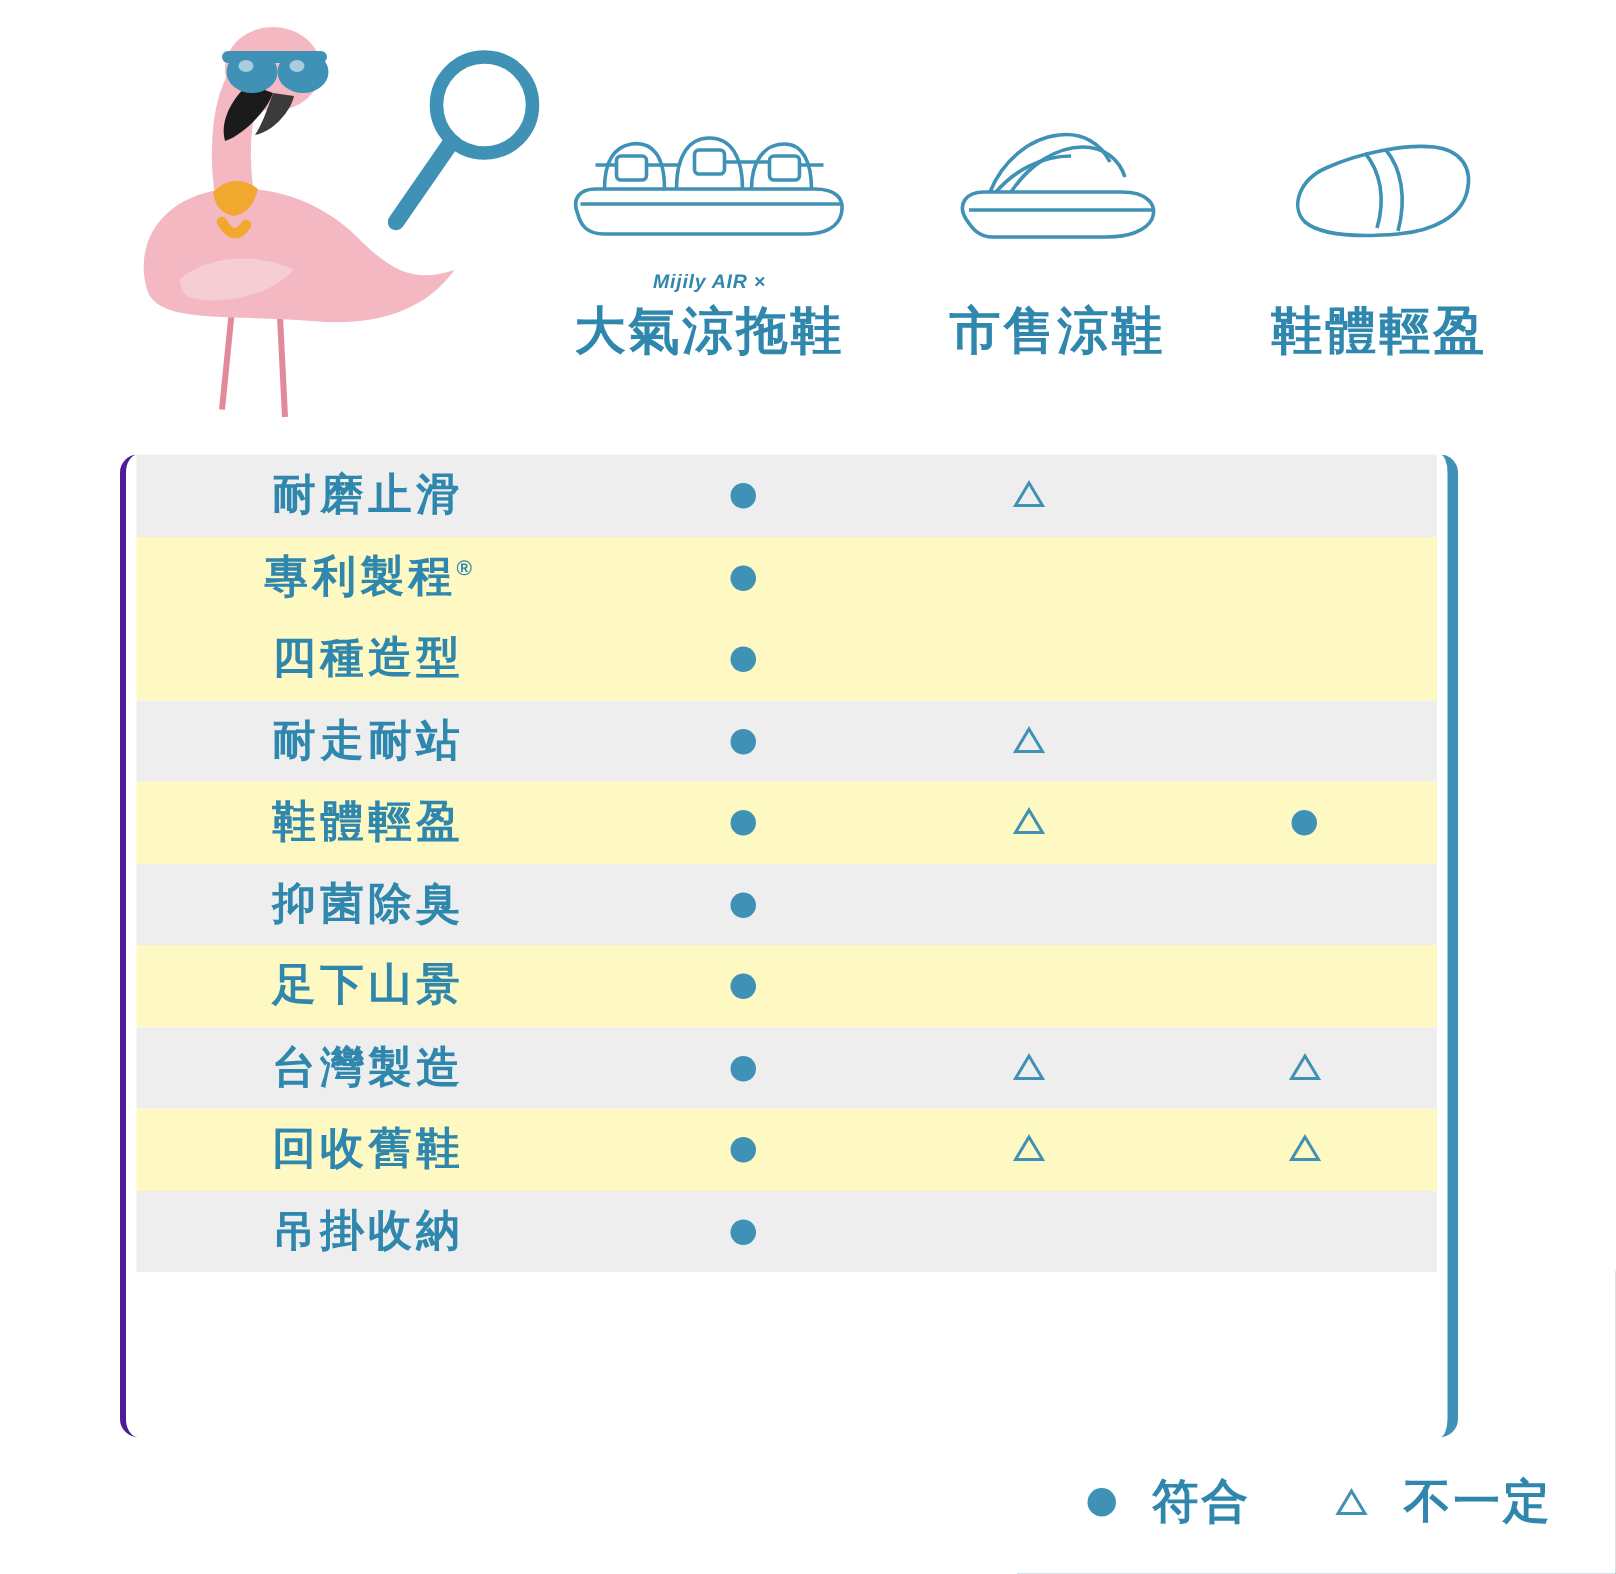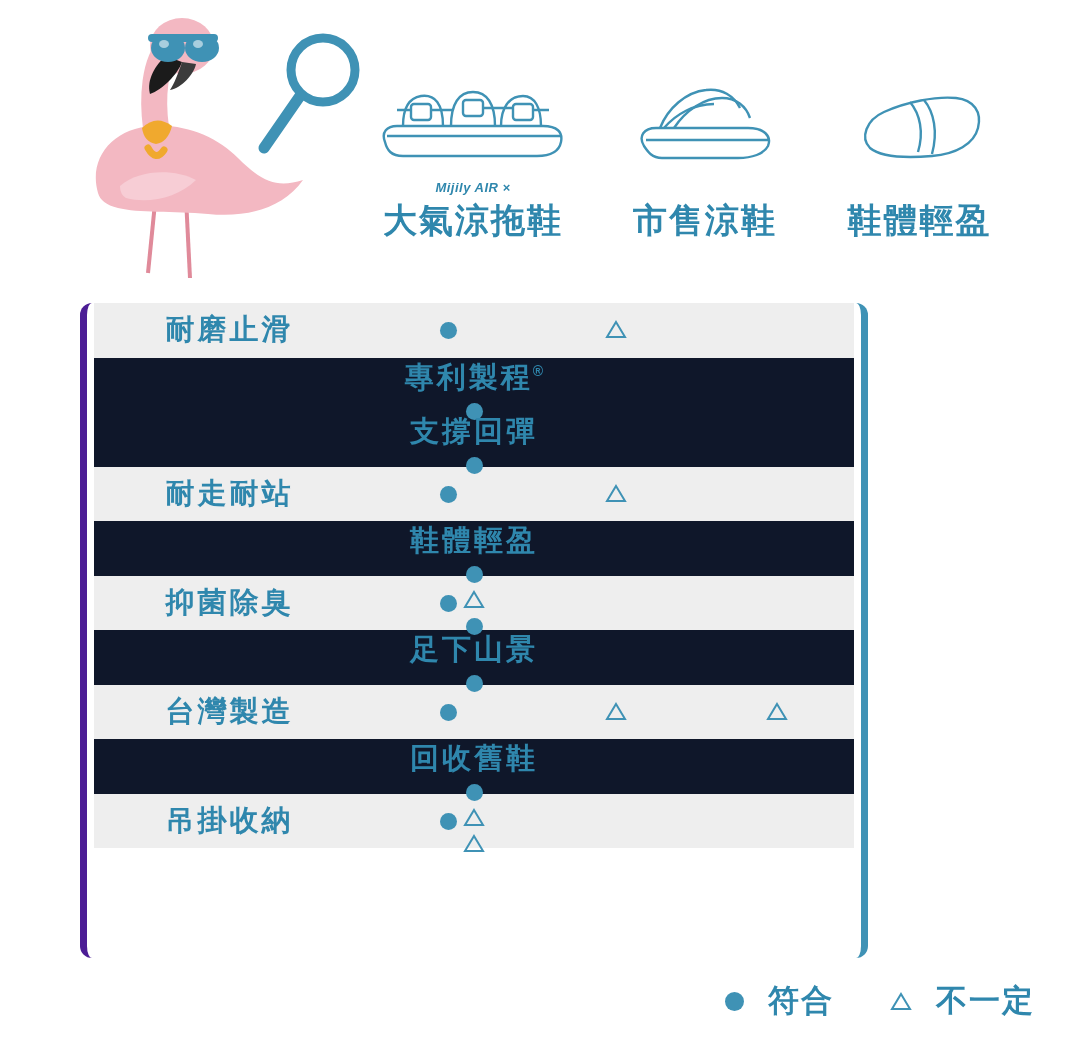--- a/index.html
+++ b/index.html
@@ -69,43 +69,43 @@
   }
   .col-head.c1 { left: 348px; width: 250px; }
   .col-head.c2 { left: 600px; width: 210px; }
   .col-head.c3 { left: 812px; width: 215px; }
 
   
   .table-wrap {
     position: absolute;
     left: 80px;
     top: 303px;
-    width: 788px;
+    width: 892px;
     height: 655px;
-    border-left: 7px solid #4c1d95;
+    border-left: 4px solid #4c1d95;
     border-right: 7px solid #3f92b5;
     border-radius: 12px;
     box-sizing: border-box;
     overflow: hidden;
   }
   .rows {
     position: absolute;
     left: 7px;
     top: 0;
     right: 7px;
     bottom: 0;
   }
   .row {
     display: flex;
     align-items: center;
     height: 54.5px;
     box-sizing: border-box;
   }
   .row.odd { background: #eeeeee; }
-  .row.even { background: #0f172a; flex-direction: column; }
+  .row.even { background: #fef9c3; }
 
   .cell-label {
     width: 340px;
     text-align: center;
     font-size: 29px;
     font-weight: bold;
     color: #2f87ad;
     letter-spacing: 3px;
     white-space: nowrap;
   }
@@ -244,21 +244,21 @@
               </svg></span></div>
           <div class="cell-mark m3"></div>
         </div>
         <div class="row even">
           <div class="cell-label">專利製程<sup>®</sup></div>
           <div class="cell-mark m1"><span class="dot"></span></div>
           <div class="cell-mark m2"></div>
           <div class="cell-mark m3"></div>
         </div>
         <div class="row even">
-          <div class="cell-label">支撐回彈</div>
+          <div class="cell-label">四種造型</div>
           <div class="cell-mark m1"><span class="dot"></span></div>
           <div class="cell-mark m2"></div>
           <div class="cell-mark m3"></div>
         </div>
         <div class="row odd">
           <div class="cell-label">耐走耐站</div>
           <div class="cell-mark m1"><span class="dot"></span></div>
           <div class="cell-mark m2"><span><svg width="22" height="19" viewBox="0 0 22 19">
                 <path d="M11 2 L20 17 L2 17 Z" fill="none" stroke="#3f92b5" stroke-width="2"></path>
               </svg></span></div>

